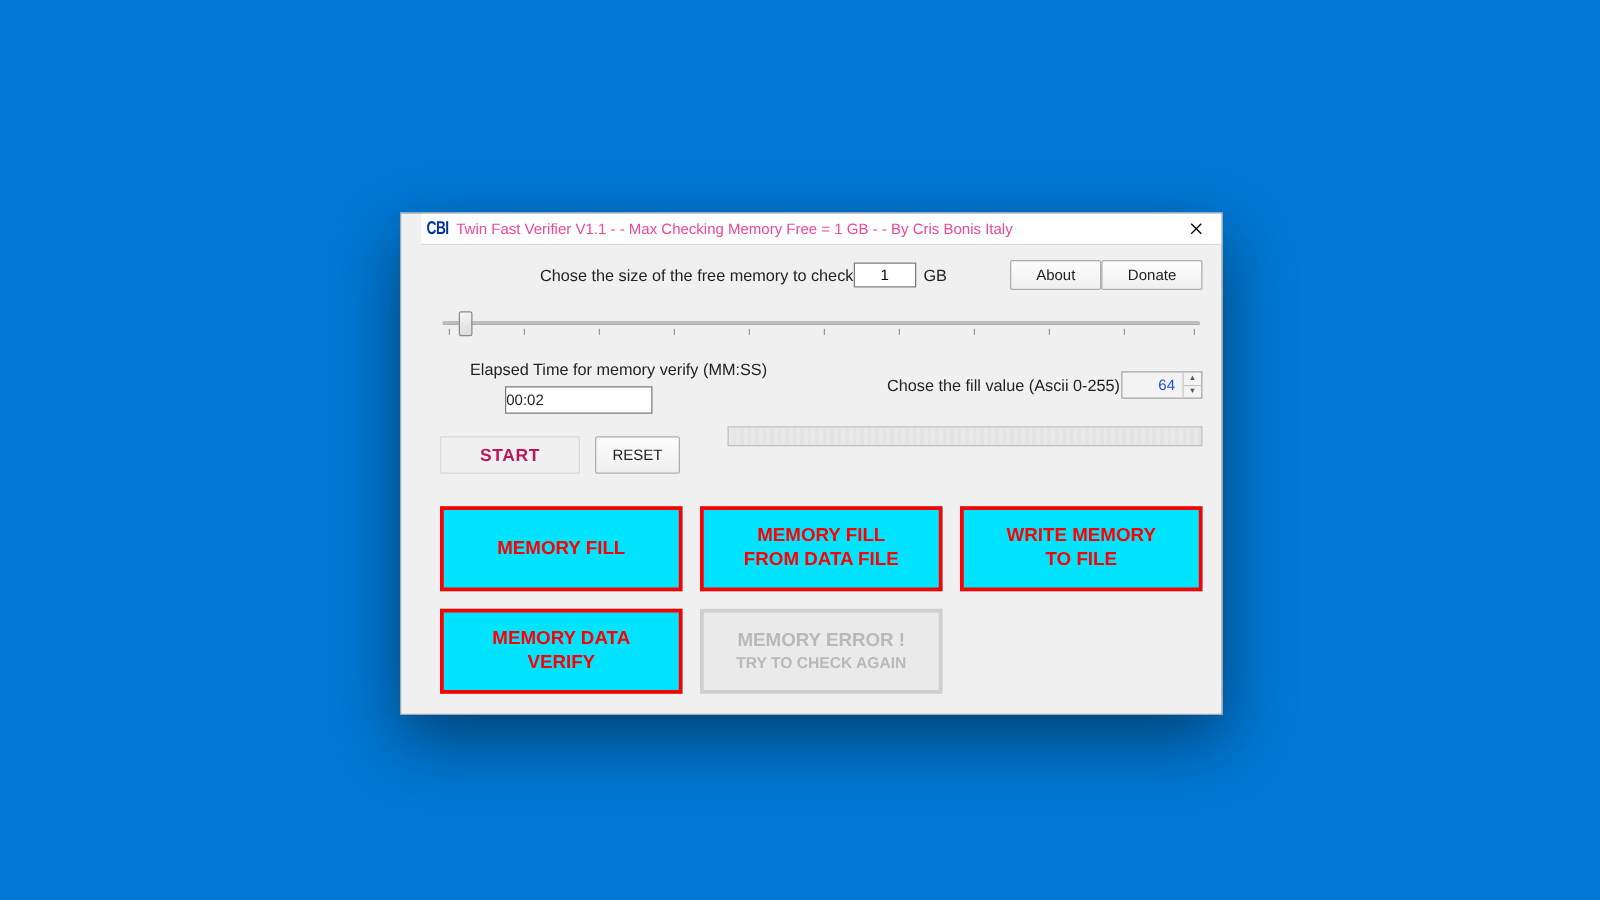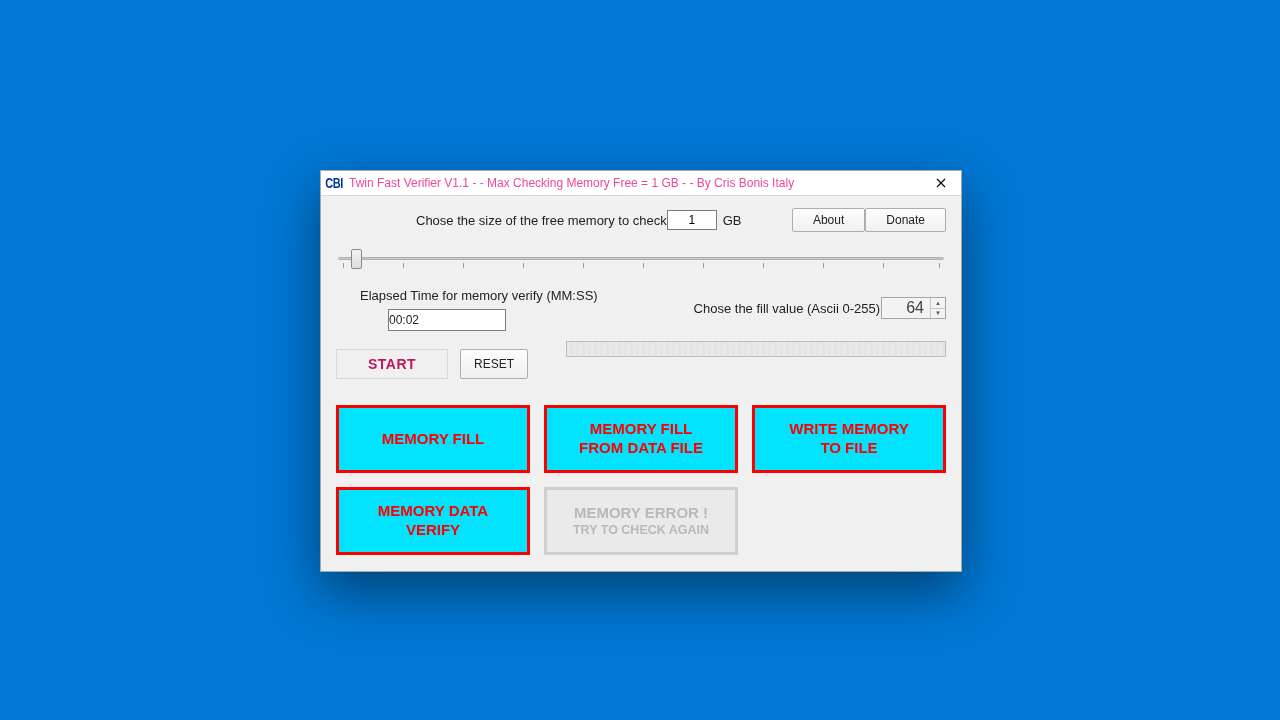--- a/index.html
+++ b/index.html
@@ -1,17 +1,17 @@
 <!DOCTYPE html>
 <html><head>
 <meta charset="utf-8">
 <style>
   html,body{margin:0;padding:0;width:1280px;height:720px;overflow:hidden;}
   body{background:#0078d4;font-family:"Segoe UI",Tahoma,Arial,sans-serif;font-size:13px;color:#222;}
-  .window{position:absolute;left:320px;top:170px;width:640px;background:#f0f0f0;border:1px solid #a8a8a8;box-shadow:0 20px 50px rgba(0,0,0,0.45);}
+  .window{position:absolute;left:320px;top:170px;width:640px;background:#f0f0f0;border:1px solid #a8a8a8;box-shadow:0 20px 50px rgba(0,0,0,0.45);padding-left:16px;}
   
   .titlebar{height:24px;background:#ffffff;display:flex;align-items:center;border-bottom:1px solid #d9d9d9;}
   .app-icon{width:18px;height:16px;margin:0 6px 0 4px;display:flex;align-items:center;justify-content:center;}
   .app-icon span{display:inline-block;font-family:"Arial Narrow",Arial,sans-serif;font-weight:900;font-size:11px;line-height:11px;color:#0033a0;transform:scaleY(1.35);letter-spacing:-0.5px;}
   .title-text{flex:1;font-size:12px;color:#ec4899;white-space:nowrap;overflow:hidden;}
   .win-close{width:40px;height:24px;display:flex;align-items:center;justify-content:center;cursor:default;}
   .win-close svg{width:10px;height:10px;}
   
   .client{padding:12px 15px 16px 15px;}
   .row1{display:flex;align-items:center;}
@@ -30,21 +30,21 @@
   .ticks span{position:absolute;top:0;width:1px;height:5px;background:#9a9a9a;}
   
   .elapsed-label{margin-top:18px;margin-left:24px;}
   .elapsed-box{margin-top:4px;margin-left:52px;width:116px;height:20px;border:1px solid #7a7a7a;background:#fff;text-align:left;font-size:12px;line-height:20px;}
   
   .mid{display:flex;align-items:flex-start;margin-top:2px;}
   .mid-left{flex:0 0 260px;}
   .mid-right{flex:1;position:relative;}
   .fill-row{position:absolute;right:0;top:-8px;display:flex;align-items:center;gap:1px;}
   .spinner{display:flex;border:1px solid #a6a6a6;height:20px;background:#f3f3f3;}
-  .spinner input{width:42px;border:none;background:transparent;text-align:right;padding:0 6px 0 0;font-size:16px;color:#404040;}
+  .spinner input{width:42px;border:none;background:transparent;text-align:right;padding:0 6px 0 0;font-size:12px;color:#1d4ed8;}
   .spinner .step{width:14px;display:flex;flex-direction:column;border-left:1px solid #c7c7c7;}
   .spinner .step div{flex:1;display:flex;align-items:center;justify-content:center;font-size:6px;color:#555;line-height:1;cursor:default;}
   .spinner .step div+div{border-top:1px solid #c7c7c7;}
   .buttons-row{display:flex;gap:12px;margin-top:18px;margin-left:0;}
   .start-btn{width:110px;height:28px;border:1px solid #d8d8d8;background:#f0f0f0;color:#be185d;font-weight:700;font-size:14px;letter-spacing:0.5px;display:flex;align-items:center;justify-content:center;}
   .reset-btn{width:66px;height:28px;border:1px solid #adadad;background:linear-gradient(#fdfdfd,#efefef);font-size:12px;border-radius:2px;display:flex;align-items:center;justify-content:center;cursor:default;}
   .progress{position:absolute;left:-30px;right:0;top:36px;height:14px;border:1px solid #bdbdbd;background:repeating-linear-gradient(90deg,#e9e9e9 0 3px,#e4e4e4 3px 6px);}
   
   .panels{margin-top:26px;display:grid;grid-template-columns:repeat(3,1fr);gap:14px;}
   .panel{height:62px;display:flex;flex-direction:column;align-items:center;justify-content:center;text-align:center;font-family:Verdana,Geneva,sans-serif;font-weight:700;font-size:15px;line-height:1.25;}

